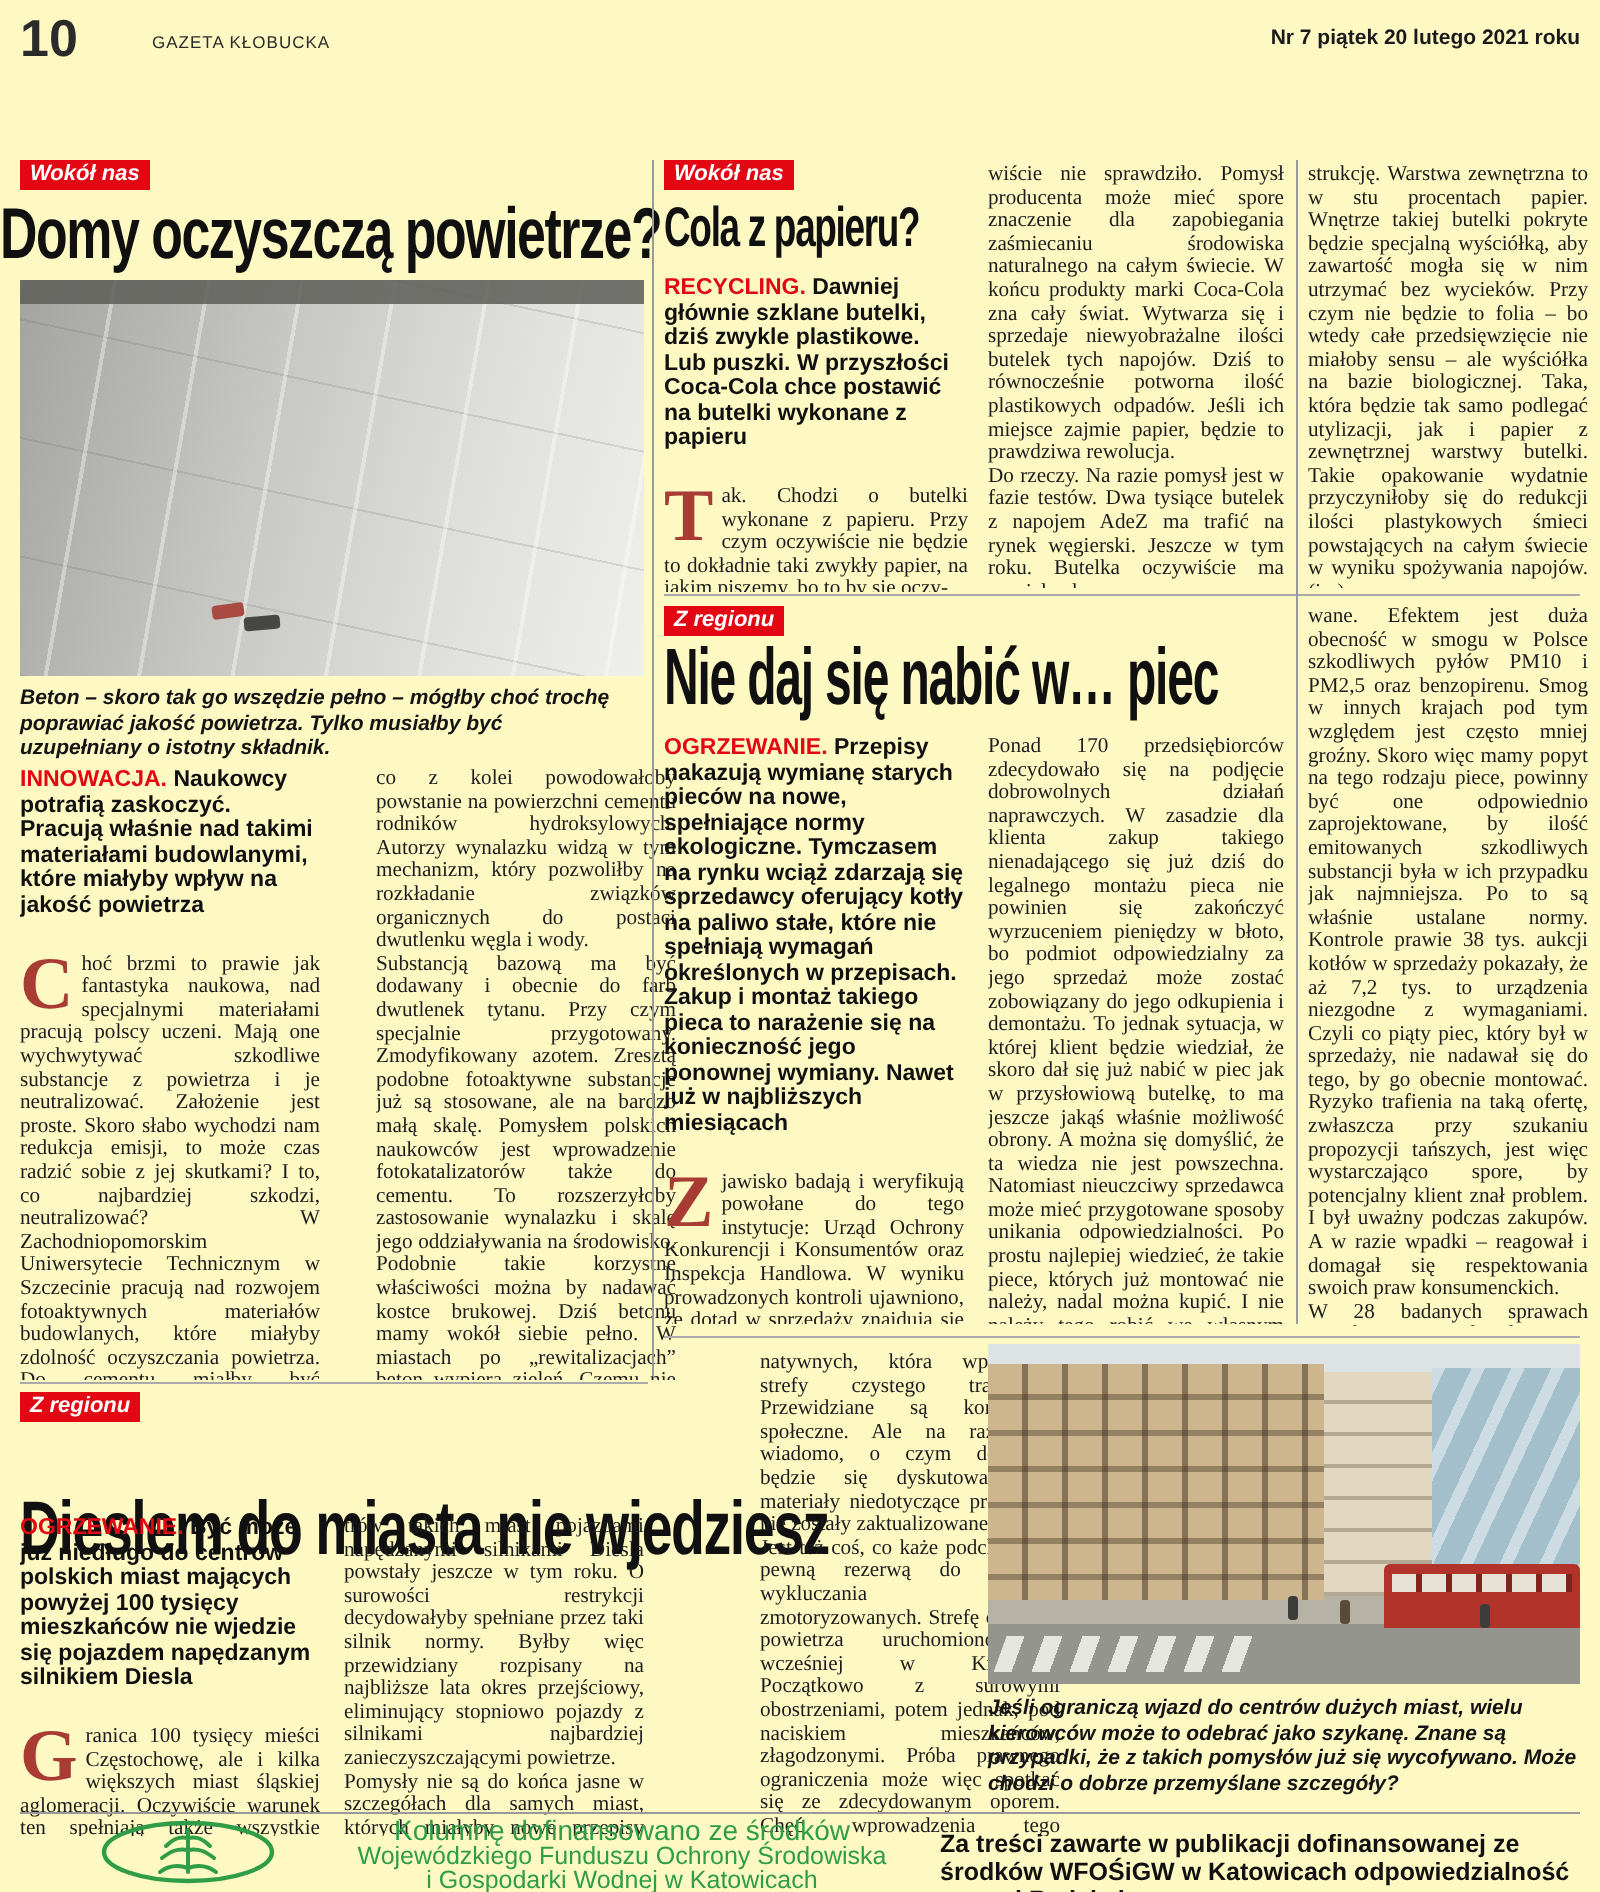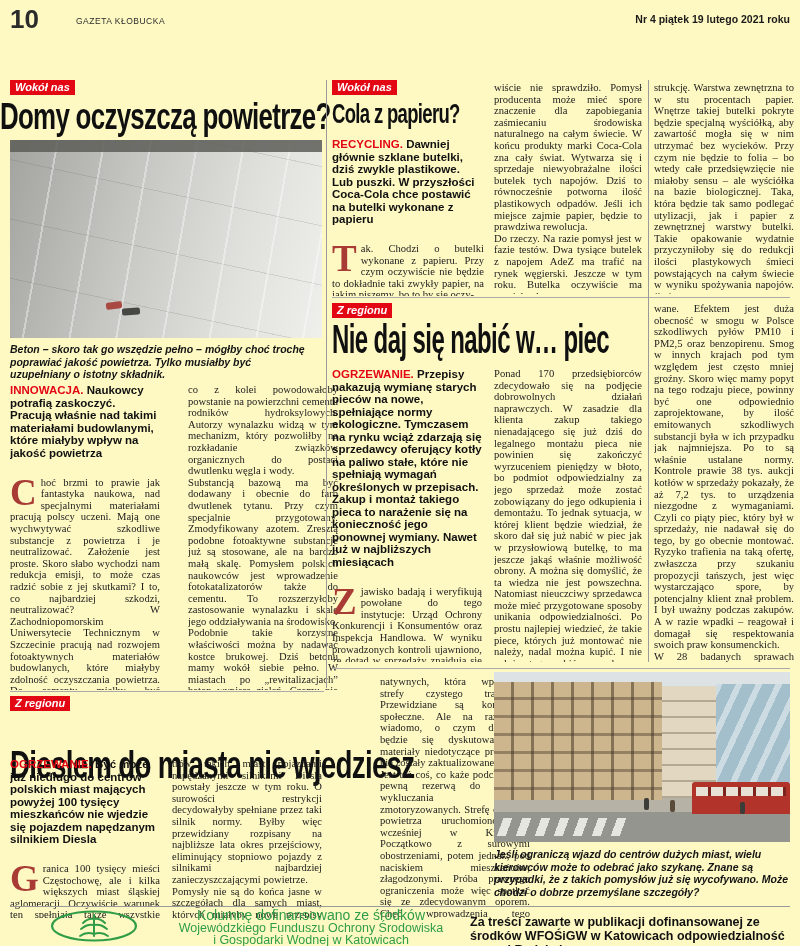--- a/index.html
+++ b/index.html
@@ -62,21 +62,21 @@
   .f-left .l2,.f-left .l3{font-size:12.5px;line-height:11.5px;}
   .f-right{position:absolute;left:470px;top:915px;width:322px;font-size:12.5px;line-height:14px;font-weight:bold;color:#111;}
 </style>
 </head>
 <body>
 
 <div class="page">
 
   <div class="pageno">10</div>
   <div class="papername">GAZETA KŁOBUCKA</div>
-  <div class="issue">Nr 4 piątek 19 lutego 2021 roku</div>
+  <div class="issue">Nr 7 piątek 20 lutego 2021 roku</div>
 
   <div class="tag" style="left:10px;top:80px;background:#e30613;">Wokół nas</div>
   <div class="headline" style="left:0;top:96px;font-size:36px;">
     <span class="squeeze" style="transform:scaleX(.72);">Domy oczyszczą powietrze?</span>
   </div>
   <div class="photo1">
     <div class="topband"></div>
     <div class="person1"></div>
     <div class="person2"></div>
   </div>

